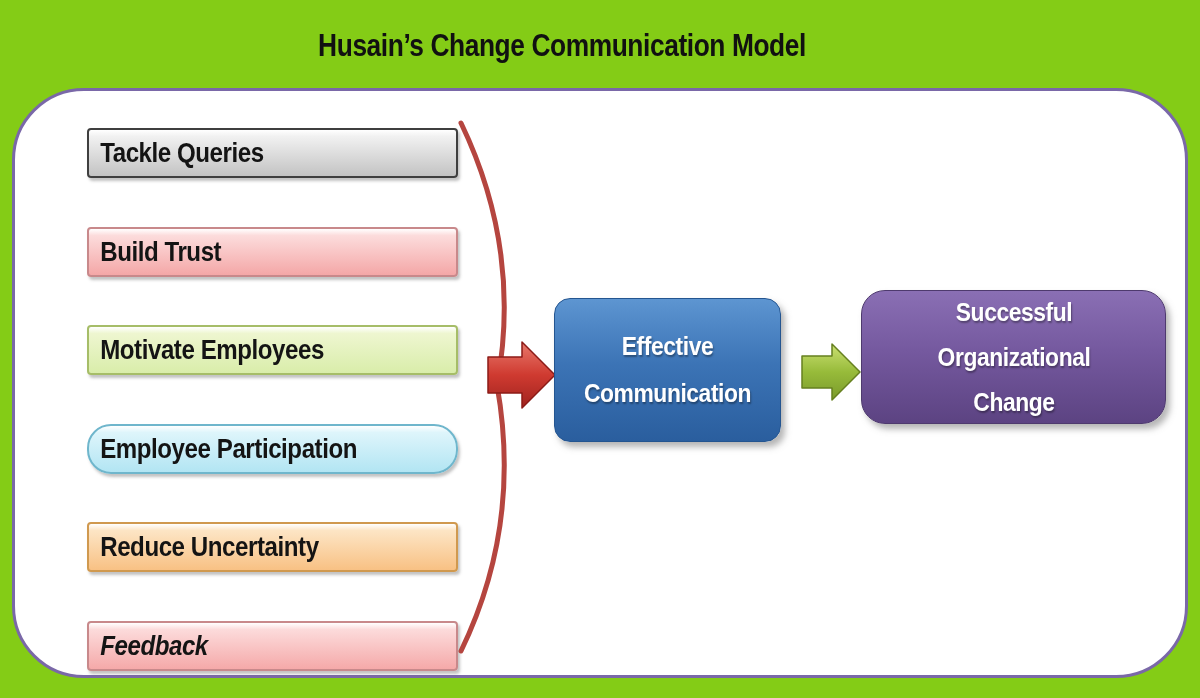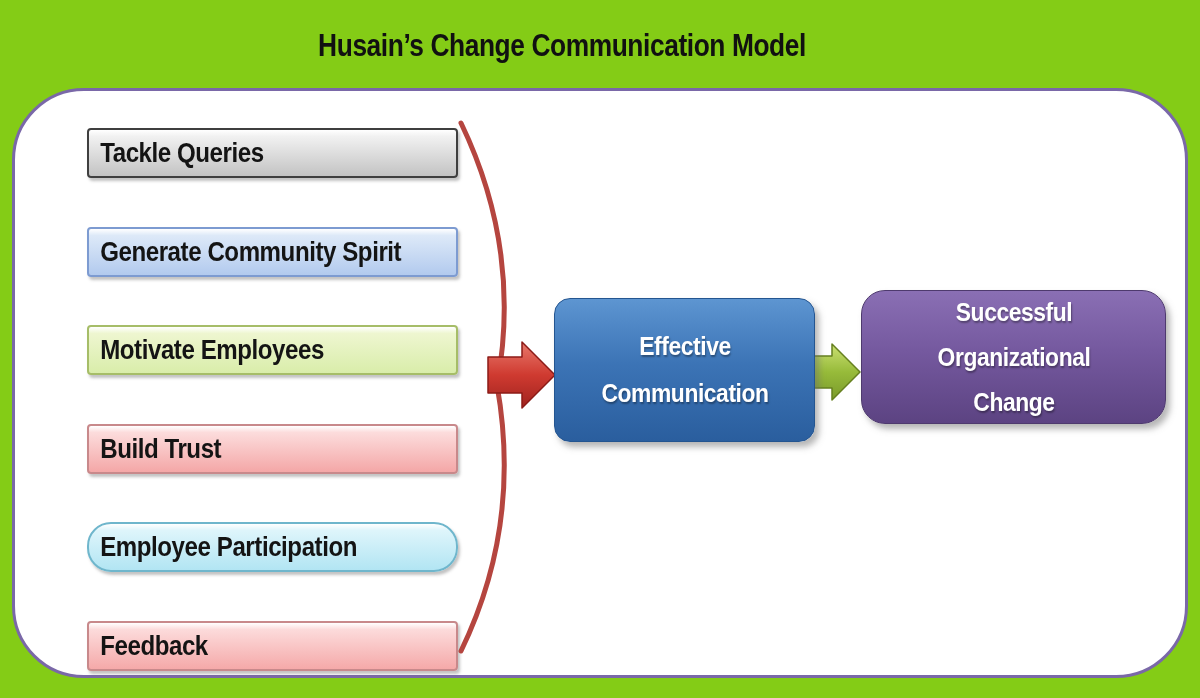--- a/index.html
+++ b/index.html
@@ -82,21 +82,21 @@
     position: absolute;
     box-sizing: border-box;
     display: flex;
     align-items: center;
     justify-content: center;
     box-shadow: 4px 5px 6px rgba(110,110,110,0.5);
   }
   .node-effective {
     left: 554px;
     top: 298px;
-    width: 261px;
+    width: 227px;
     height: 144px;
     border-radius: 16px;
     border: 1px solid #245590;
   }
   .node-successful {
     left: 861px;
     top: 290px;
     width: 305px;
     height: 134px;
     border-radius: 24px;
@@ -121,33 +121,33 @@
 <div class="canvas">
 
   <div class="title">Husain’s Change Communication Model</div>
 
   <div class="outer-frame" style="border-color: rgb(122, 104, 168);"></div>
 
   <div class="factor-list">
       <div class="factor" style="background: linear-gradient(rgb(255, 255, 255) 0%, rgb(241, 241, 241) 14%, rgb(195, 195, 195) 100%); border-color: rgb(63, 63, 63);">
       <span class="factor-label">Tackle Queries</span>
     </div>
-      <div class="factor" style="background: linear-gradient(rgb(255, 255, 255) 0%, rgb(221, 233, 248) 14%, rgb(178, 202, 238) 100%); border-color: rgb(125, 155, 209);">
-      <span class="factor-label">Generate Community Spirit</span>
+      <div class="factor" style="background: linear-gradient(rgb(255, 255, 255) 0%, rgb(252, 220, 220) 14%, rgb(244, 167, 167) 100%); border-color: rgb(200, 137, 139);">
+      <span class="factor-label">Build Trust</span>
     </div>
       <div class="factor" style="background: linear-gradient(rgb(255, 255, 255) 0%, rgb(238, 246, 208) 14%, rgb(217, 237, 170) 100%); border-color: rgb(166, 189, 104);">
       <span class="factor-label">Motivate Employees</span>
     </div>
-      <div class="factor" style="background: linear-gradient(rgb(255, 255, 255) 0%, rgb(252, 220, 220) 14%, rgb(244, 167, 167) 100%); border-color: rgb(200, 137, 139);">
-      <span class="factor-label">Build Trust</span>
-    </div>
       <div class="factor" style="background: linear-gradient(rgb(255, 255, 255) 0%, rgb(222, 245, 251) 14%, rgb(178, 229, 243) 100%); border-color: rgb(111, 182, 204); border-radius: 24px;">
       <span class="factor-label">Employee Participation</span>
     </div>
-      <div class="factor" style="background: linear-gradient(rgb(255, 255, 255) 0%, rgb(252, 219, 219) 14%, rgb(245, 169, 169) 100%); border-color: rgb(200, 137, 139);">
+      <div class="factor" style="background: linear-gradient(rgb(255, 255, 255) 0%, rgb(253, 229, 197) 14%, rgb(248, 193, 132) 100%); border-color: rgb(208, 153, 79);">
+      <span class="factor-label">Reduce Uncertainty</span>
+    </div>
+      <div class="factor" style="background: linear-gradient(rgb(255, 255, 255) 0%, rgb(252, 219, 219) 14%, rgb(245, 169, 169) 100%); border-color: rgb(200, 137, 139); font-style: italic;">
       <span class="factor-label">Feedback</span>
     </div>
     </div>
 
   <svg class="connector-layer" viewBox="0 0 1200 698" xmlns="http://www.w3.org/2000/svg">
     <defs>
       <linearGradient id="redGrad" x1="0" y1="0" x2="0" y2="1">
         <stop offset="0" stop-color="#e8796c"></stop>
         <stop offset="0.5" stop-color="#cf3a30"></stop>
         <stop offset="1" stop-color="#a0231f"></stop>

